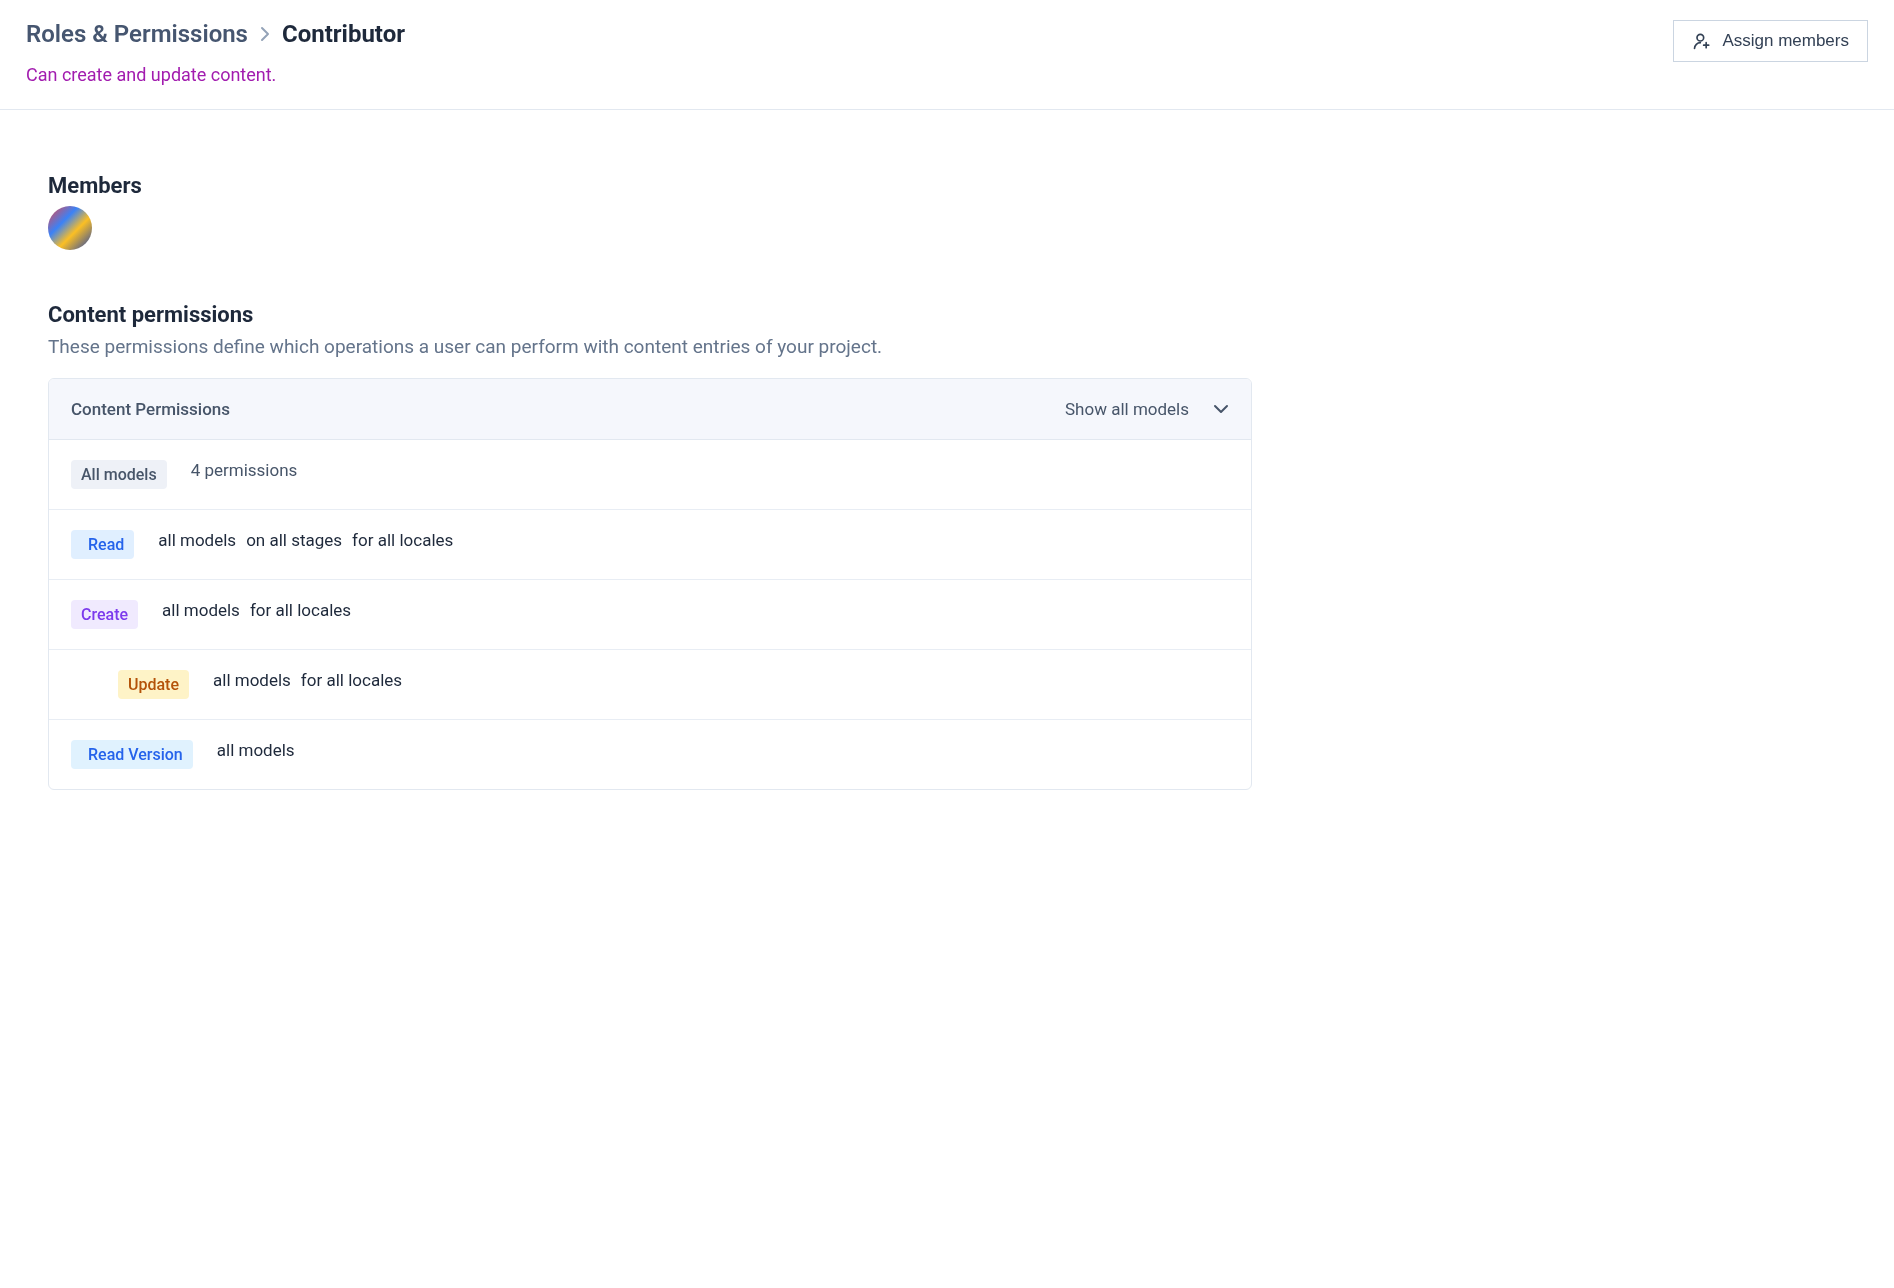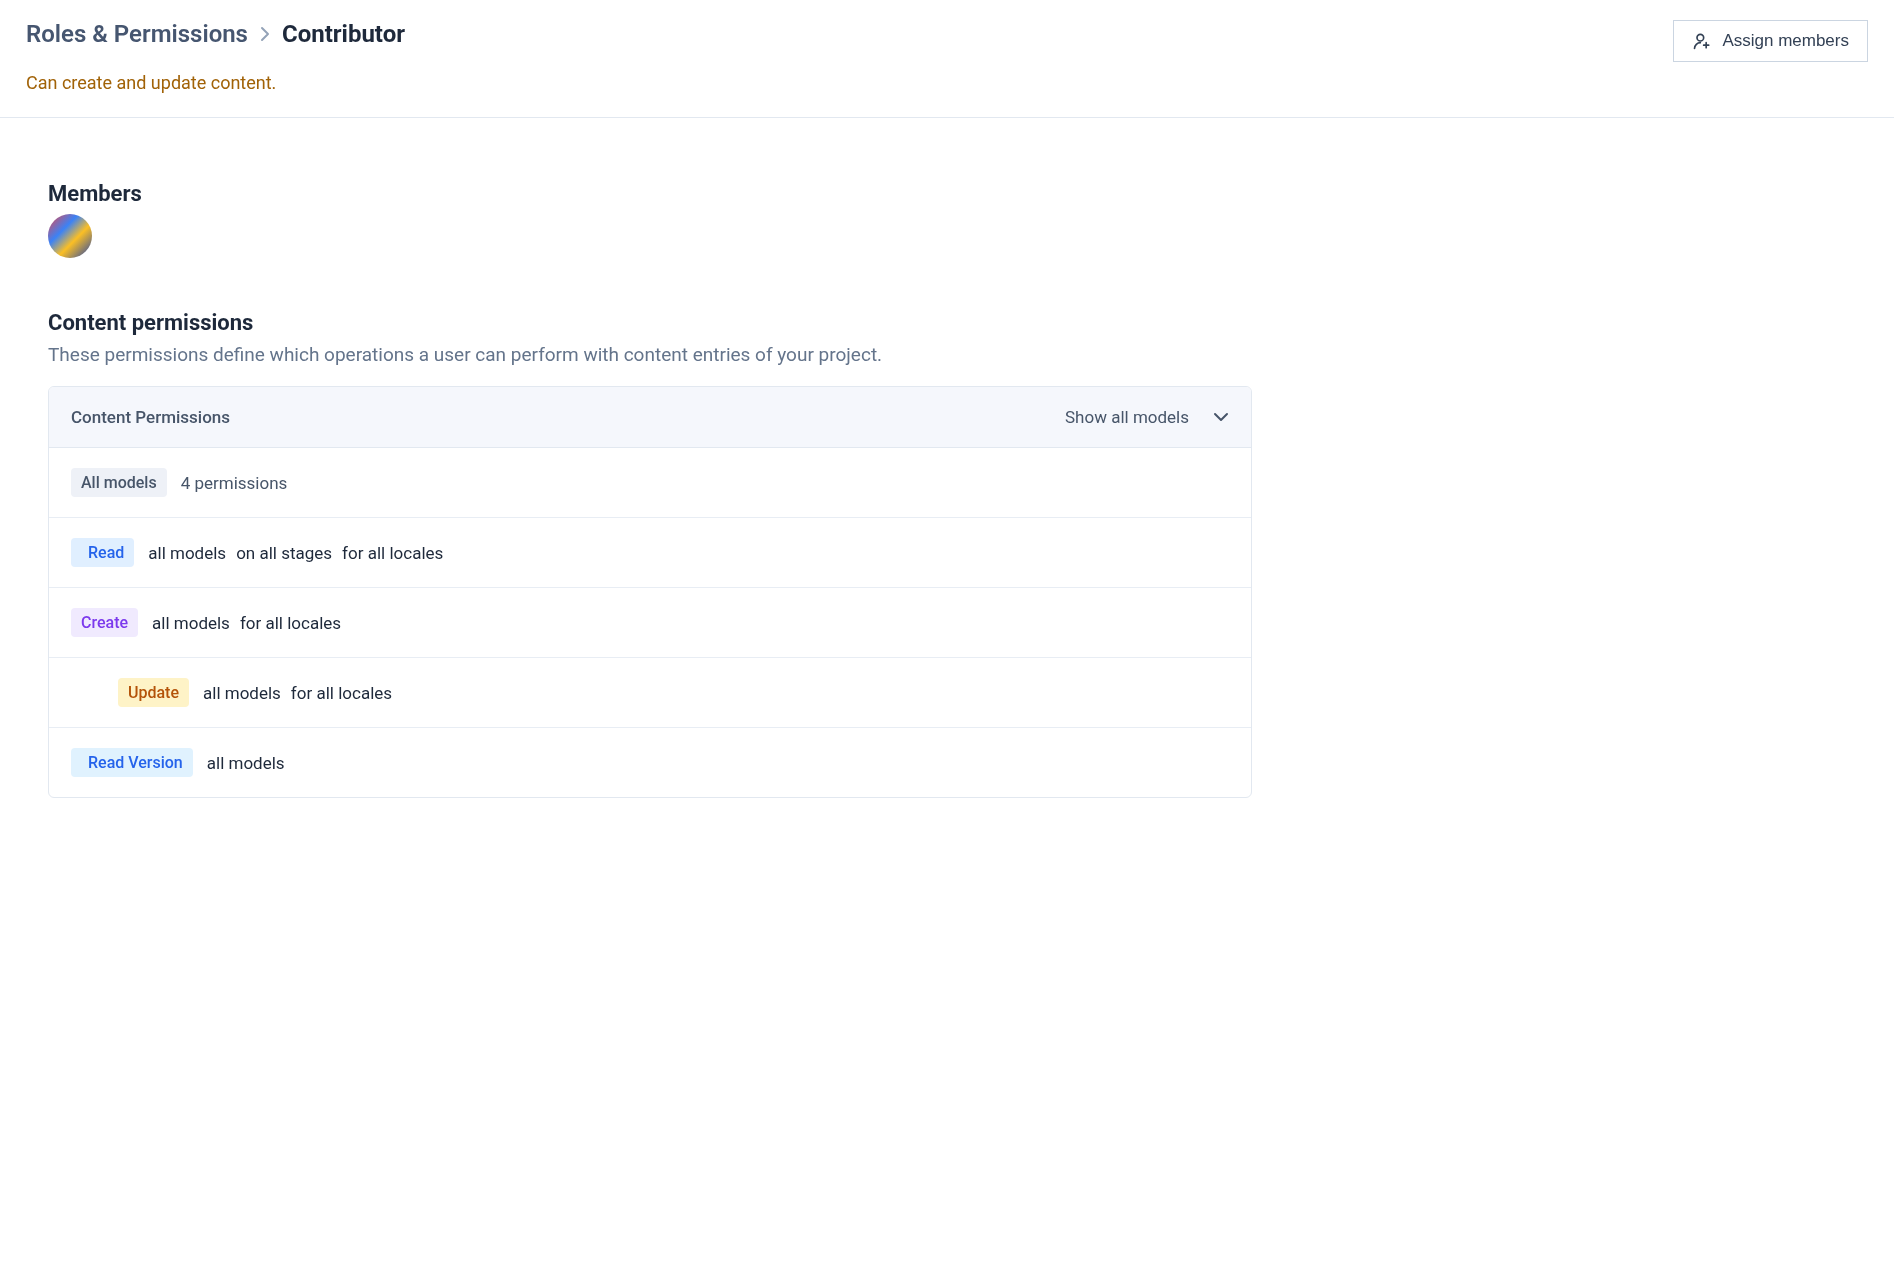--- a/index.html
+++ b/index.html
@@ -16,21 +16,21 @@
     .page-header {
       display: flex;
       justify-content: space-between;
       align-items: flex-start;
       padding: 20px 26px 24px 26px;
       border-bottom: 1px solid #e2e8f0;
     }
     .breadcrumb-block {
       display: flex;
       flex-direction: column;
-      gap: 24px;
+      gap: 16px;
     }
     .breadcrumb {
       display: flex;
       align-items: center;
       gap: 12px;
       font-size: 24px;
       font-weight: 600;
       color: #334155;
     }
     .breadcrumb-parent {
@@ -41,21 +41,21 @@
       color: #94a3b8;
       display: flex;
       align-items: center;
     }
     .breadcrumb-current {
       color: #1e293b;
       font-weight: 700;
     }
     .page-subtitle {
       font-size: 18px;
-      color: #a16207;
+      color: #a21caf;
     }
     .assign-btn {
       display: flex;
       align-items: center;
       gap: 10px;
       padding: 10px 18px;
       border: 1px solid #cbd5e1;
       border-radius: 0;
       background: #ffffff;
       font-size: 17px;
@@ -110,22 +110,22 @@
     .show-all {
       display: flex;
       align-items: center;
       gap: 24px;
       font-size: 17px;
       color: #475569;
       cursor: pointer;
     }
     .perm-row {
       display: flex;
-      align-items: center;
-      gap: 14px;
+      align-items: flex-start;
+      gap: 24px;
       padding: 20px 22px;
       border-bottom: 1px solid #e8edf4;
     }
     .perm-row:last-child {
       border-bottom: none;
     }
     .tag {
       display: inline-block;
       padding: 5px 10px;
       border-radius: 4px;

